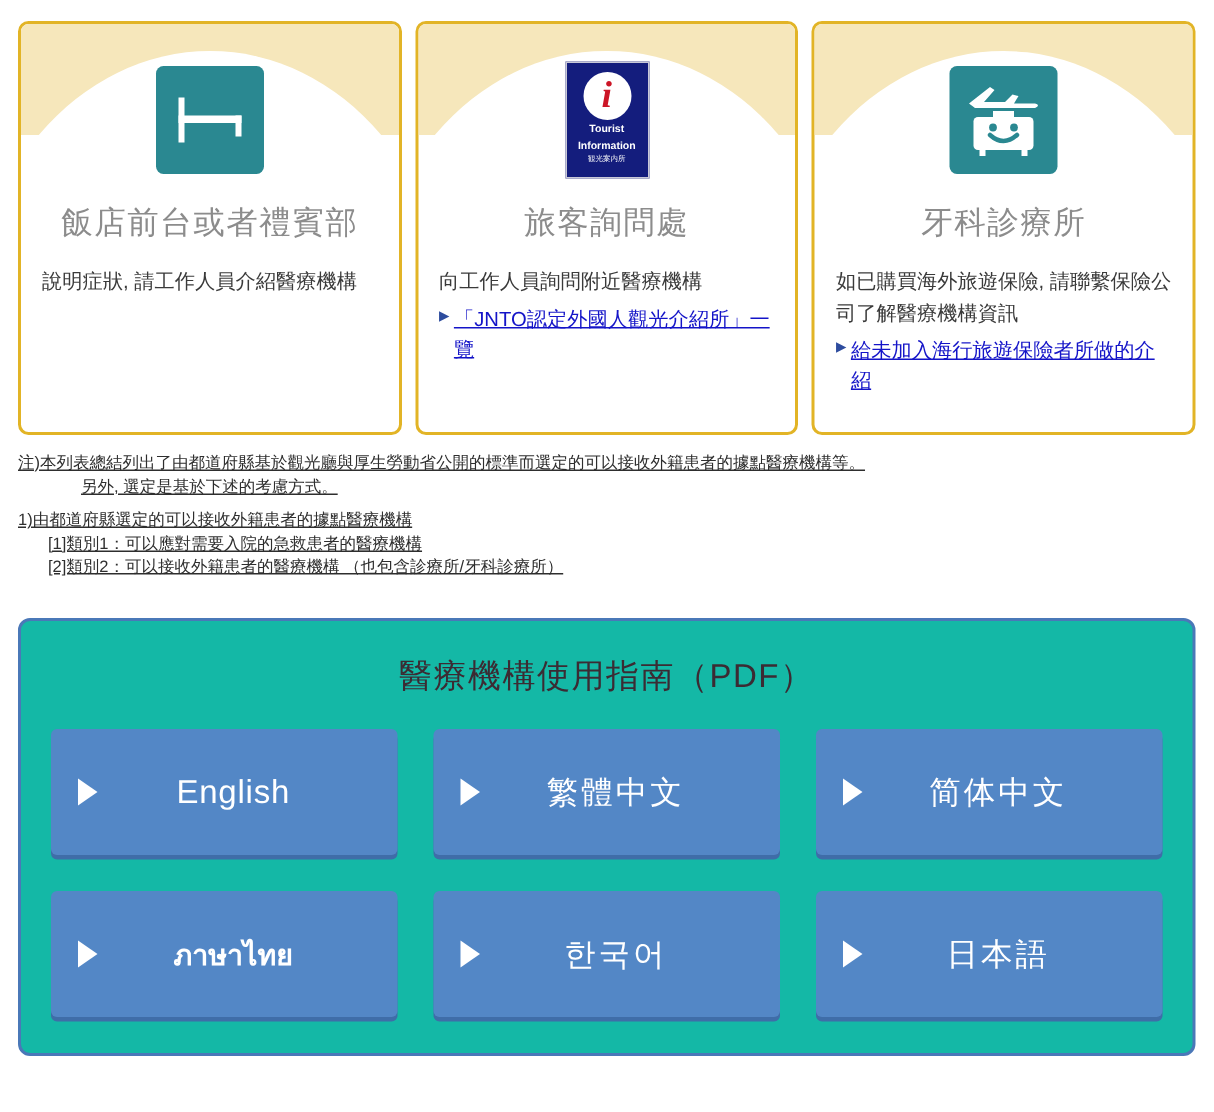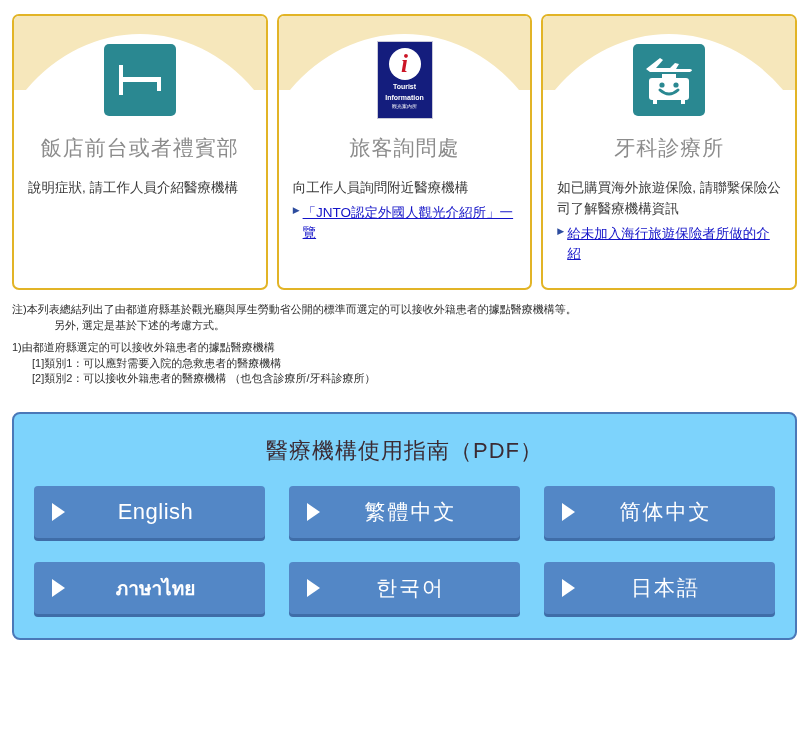--- a/index.html
+++ b/index.html
@@ -161,50 +161,50 @@
   }
 
   
   .notes {
     margin: 12px 0 0 0;
     padding: 0 12px;
     font-size: 11px;
     line-height: 1.42;
     color: #2e2e2e;
   }
-  .note-line { white-space: nowrap; }
+  .note-line { white-space: nowrap; text-decoration: underline; }
   .note-indent-1 { padding-left: 42px; }
   .note-indent-2 { padding-left: 20px; }
   .note-gap { height: 7px; }
 
   
   .pdf-panel {
     margin: 18px 12px 0 12px;
     border: 2px solid #4a78b8;
     border-radius: 8px;
-    background: #7dd3fc;
+    background: #14b8a6;
     padding: 18px 20px 24px 20px;
     box-sizing: border-box;
   }
   .pdf-title {
     text-align: center;
     font-size: 22px;
     color: #3b2b33;
     letter-spacing: 1px;
     margin: 4px 0 20px 0;
     font-weight: 500;
   }
   .btn-grid {
     display: grid;
     grid-template-columns: repeat(3, 1fr);
     gap: 24px 24px;
   }
   .lang-btn {
     position: relative;
-    height: 52px;
+    height: 84px;
     background: #5387c6;
     border: none;
     border-radius: 4px;
     box-shadow: 0 3px 0 #3f6da8;
     display: flex;
     align-items: center;
     cursor: pointer;
     padding: 0;
   }
   .lang-arrow {

